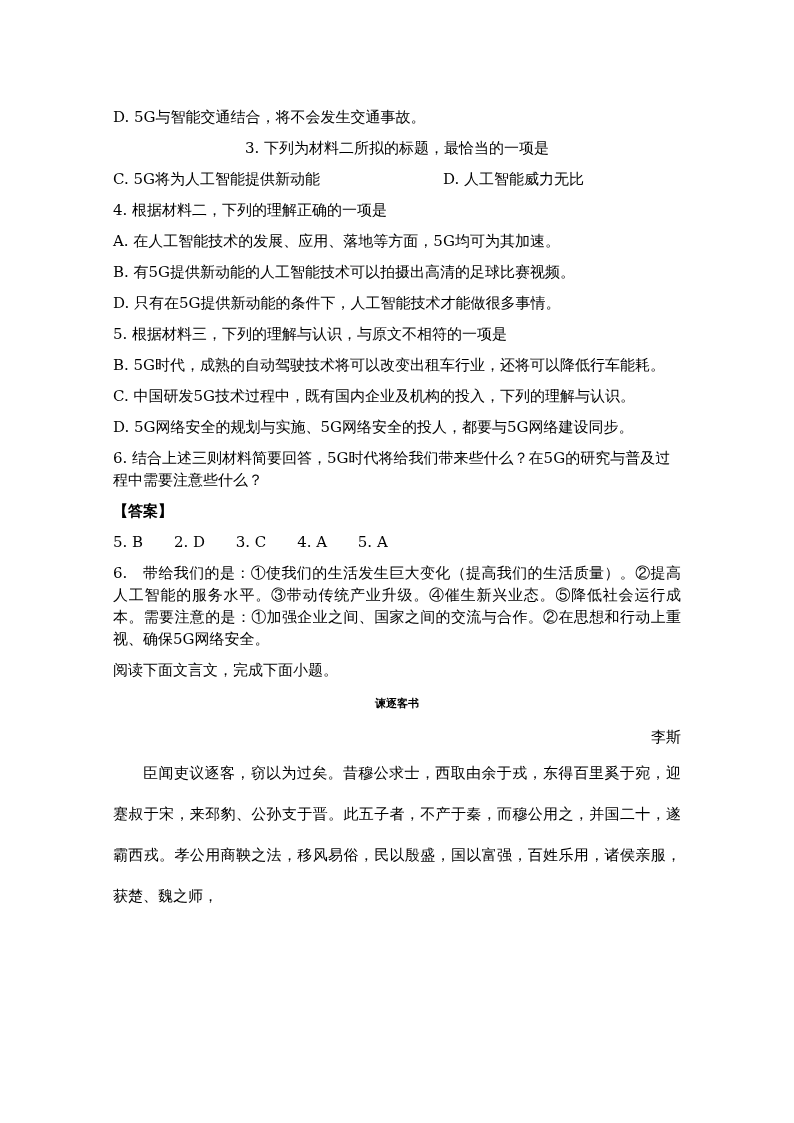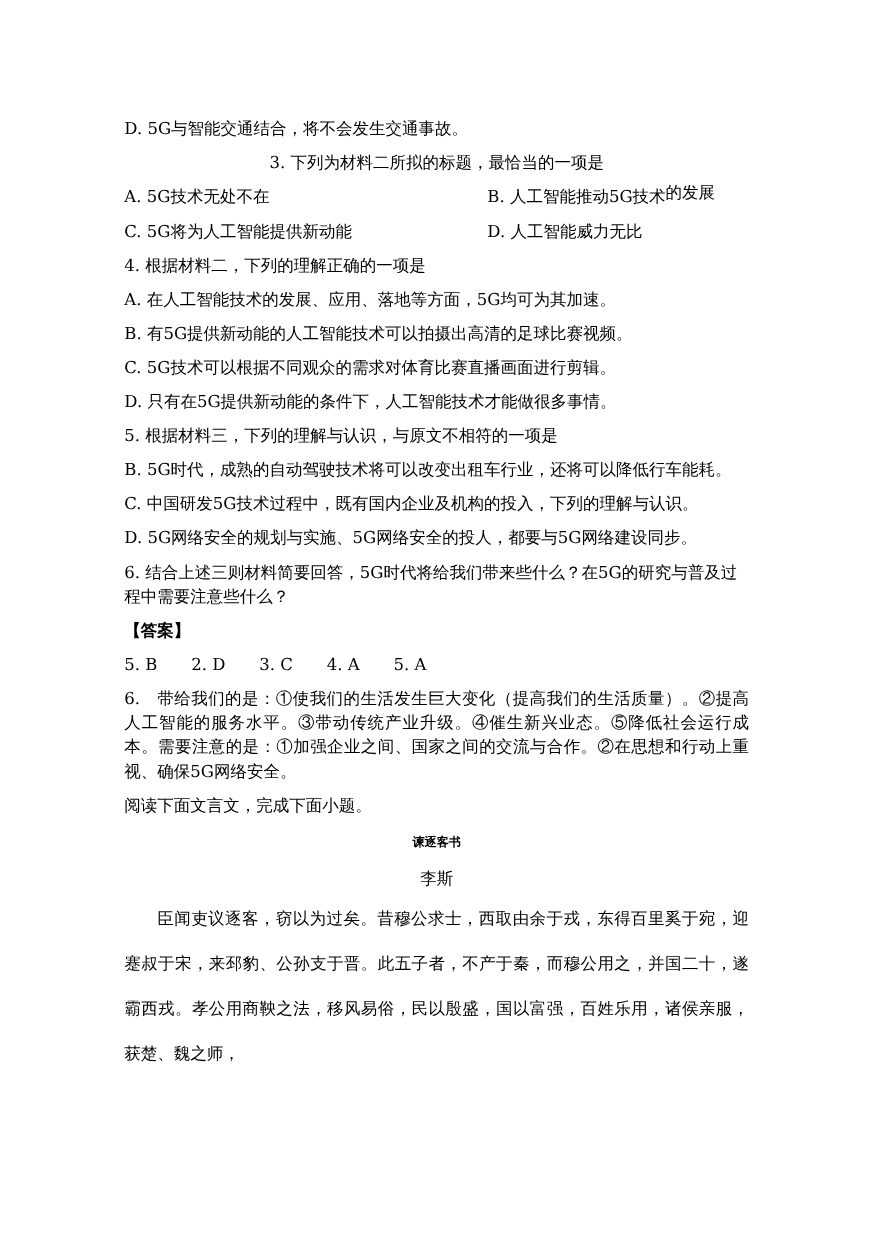--- a/index.html
+++ b/index.html
@@ -52,55 +52,50 @@
   }
   .reading-intro { margin-top: 52px; }
   .essay-title {
     text-align: center;
     font-weight: bold;
     font-size: 11px;
     margin: 12px 0 0 0;
     line-height: 22px;
   }
   .essay-author {
-    text-align: center;
+    text-align: right;
     margin: 11px 0 0 0;
     line-height: 22px;
   }
   .essay-paragraph {
     margin: 5px 0 0 0;
     line-height: 41px;
     text-indent: 2em;
     text-align: justify;
   }
 </style>
 </head>
 <body>
 
 <div class="page">
   <div class="content">
 
     <p class="line">D. 5G与智能交通结合，将不会发生交通事故。</p>
 
     <p class="line gap-top">3. 下列为材料二所拟的标题，最恰当的一项是</p>
 
-    <div class="cols">
-      <span class="col-left">A. 5G技术无处不在</span>
-      <span class="col-right"><span>B. 人工智能推动5G技术</span><span class="raised">的发展</span></span>
-    </div>
 
     <div class="cols">
       <span class="col-left">C. 5G将为人工智能提供新动能</span>
       <span class="col-right">D. 人工智能威力无比</span>
     </div>
 
     <p class="line">4. 根据材料二，下列的理解正确的一项是</p>
     <p class="line">A. 在人工智能技术的发展、应用、落地等方面，5G均可为其加速。</p>
     <p class="line">B. 有5G提供新动能的人工智能技术可以拍摄出高清的足球比赛视频。</p>
-    <p class="line">C. 5G技术可以根据不同观众的需求对体育比赛直播画面进行剪辑。</p>
     <p class="line">D. 只有在5G提供新动能的条件下，人工智能技术才能做很多事情。</p>
 
     <p class="line">5. 根据材料三，下列的理解与认识，与原文不相符的一项是</p>
     <p class="line">B. 5G时代，成熟的自动驾驶技术将可以改变出租车行业，还将可以降低行车能耗。</p>
     <p class="line">C. 中国研发5G技术过程中，既有国内企业及机构的投入，下列的理解与认识。</p>
     <p class="line">D. 5G网络安全的规划与实施、5G网络安全的投人，都要与5G网络建设同步。</p>
 
     <p class="line q6stem">6. 结合上述三则材料简要回答，5G时代将给我们带来些什么？在5G的研究与普及过程中需要注意些什么？</p>
 
     <p class="line answers-header">【答案】</p>

